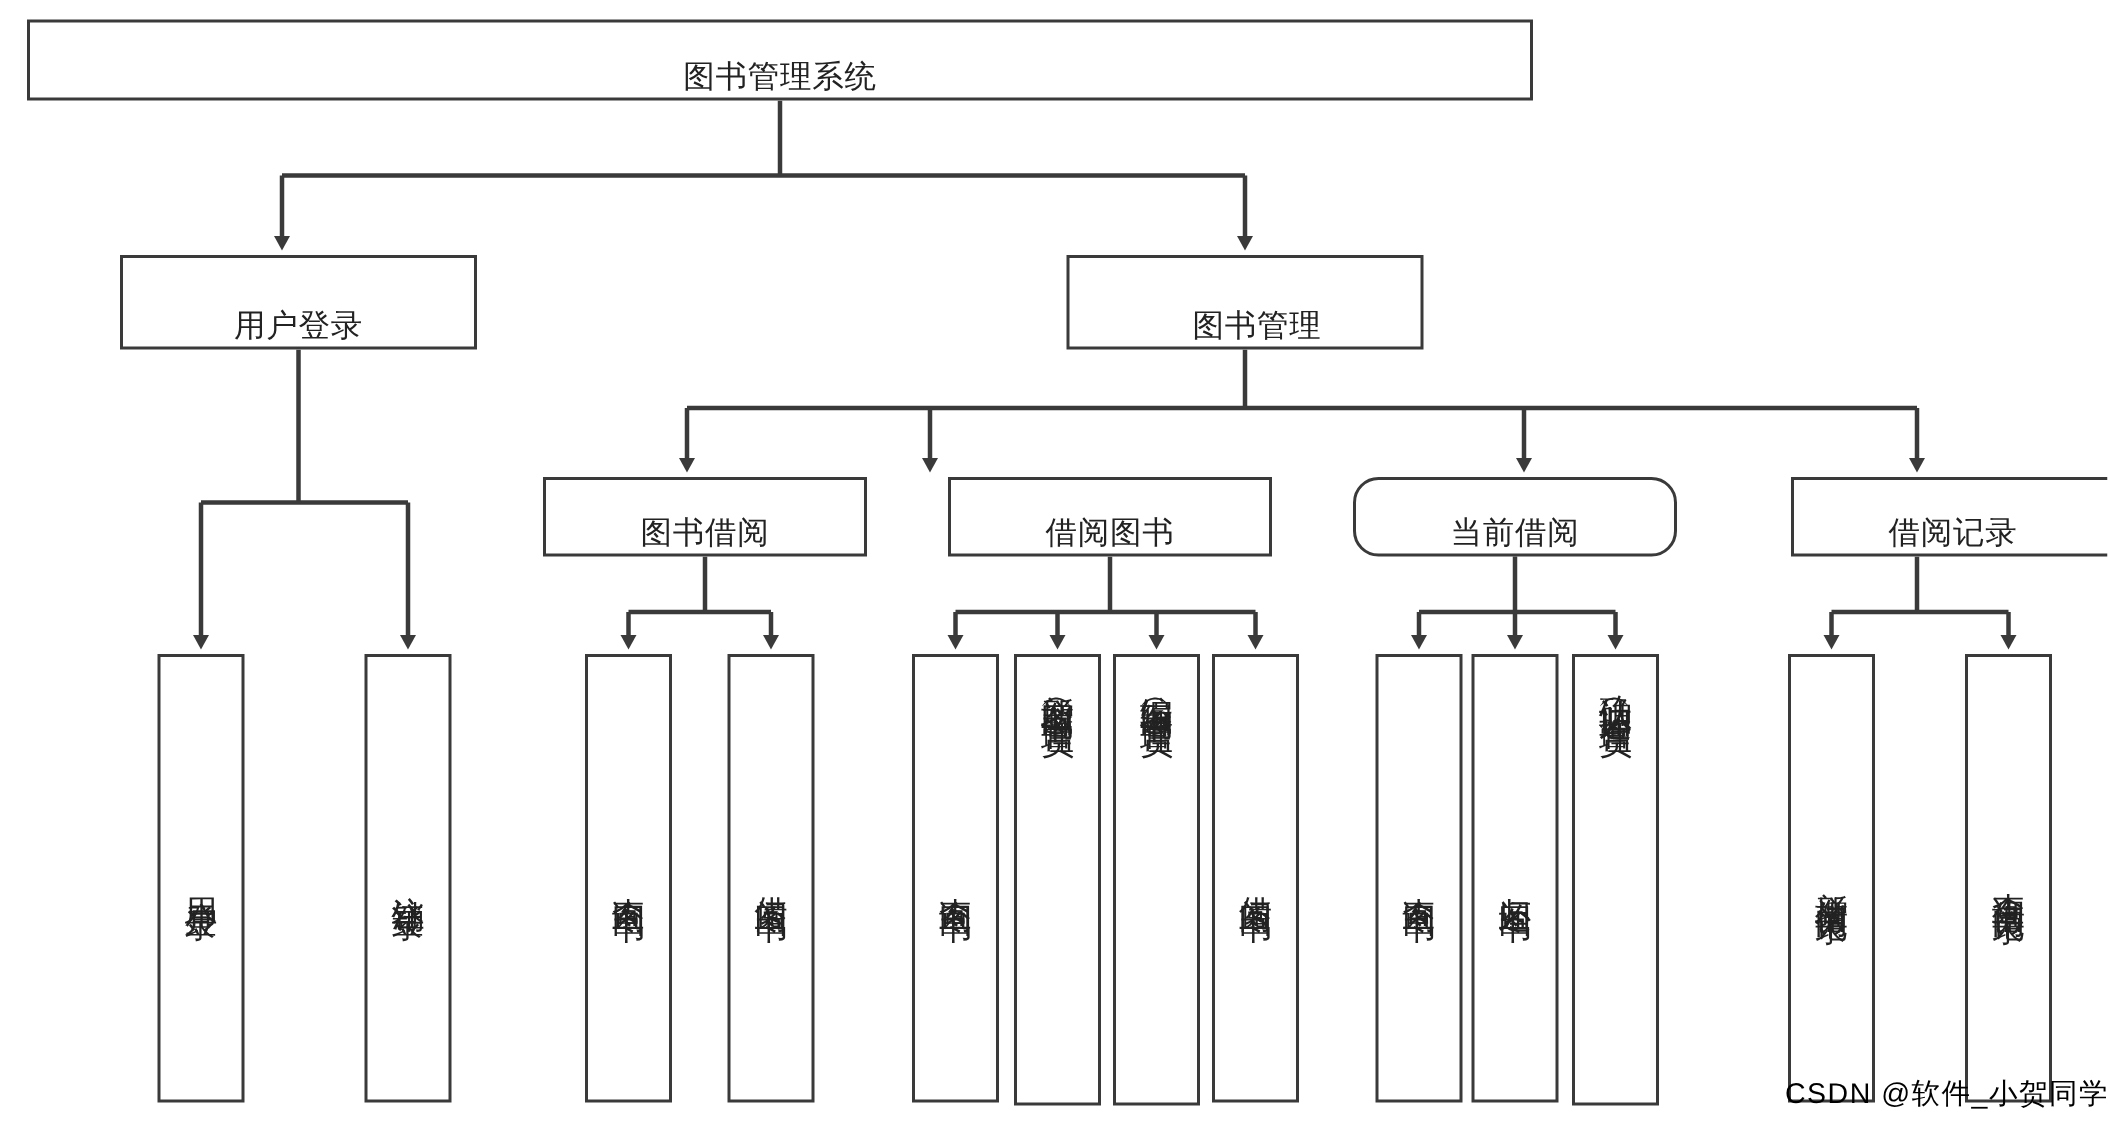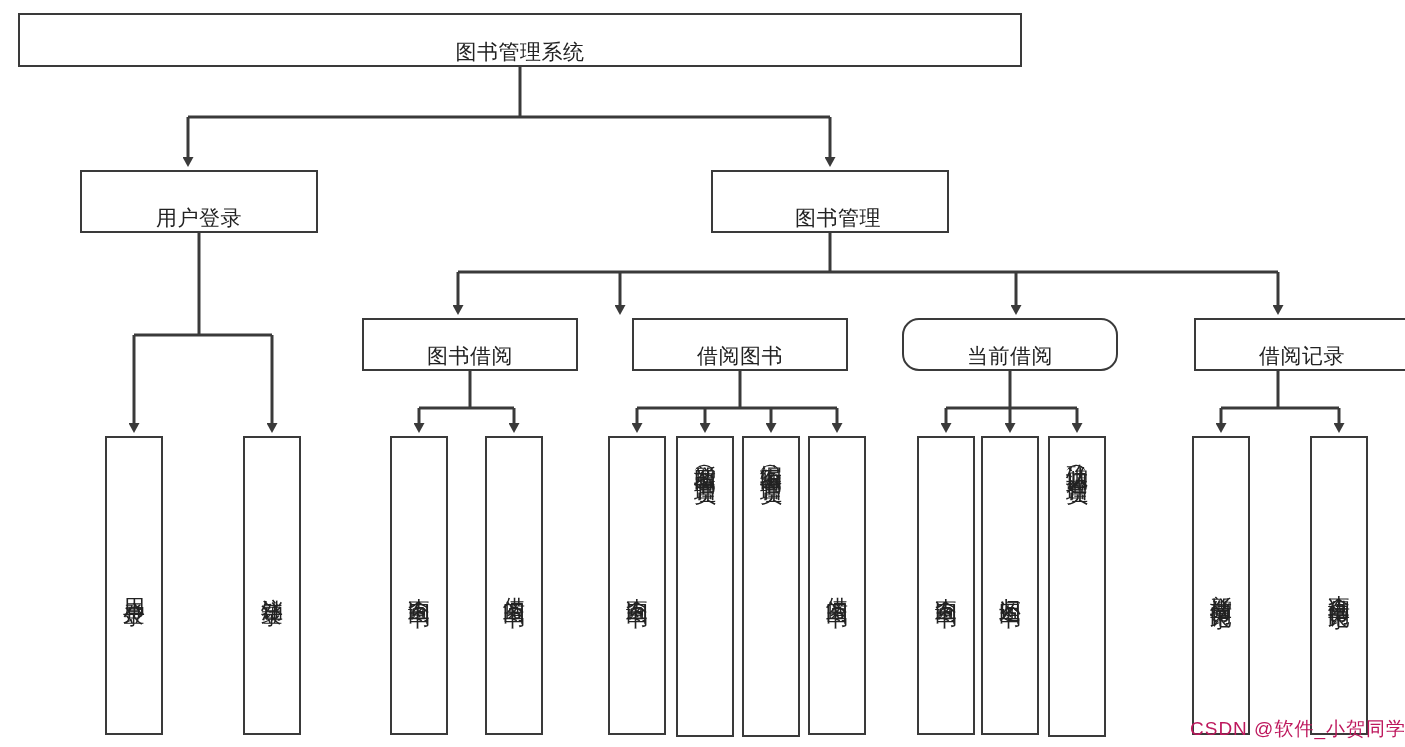--- a/index.html
+++ b/index.html
@@ -53,21 +53,21 @@
     letter-spacing: 3px;
     line-height: 1;
     white-space: nowrap;
   }
   .node.leaf-center {
     align-items: center;
     padding-top: 0;
   }
   .watermark {
     position: absolute;
-    color: #be185d;
+    color: #000000;
     font-size: 19px;
     letter-spacing: 1px;
     white-space: nowrap;
     z-index: 3;
     pointer-events: none;
   }
 </style>
 </head>
 <body>
 

